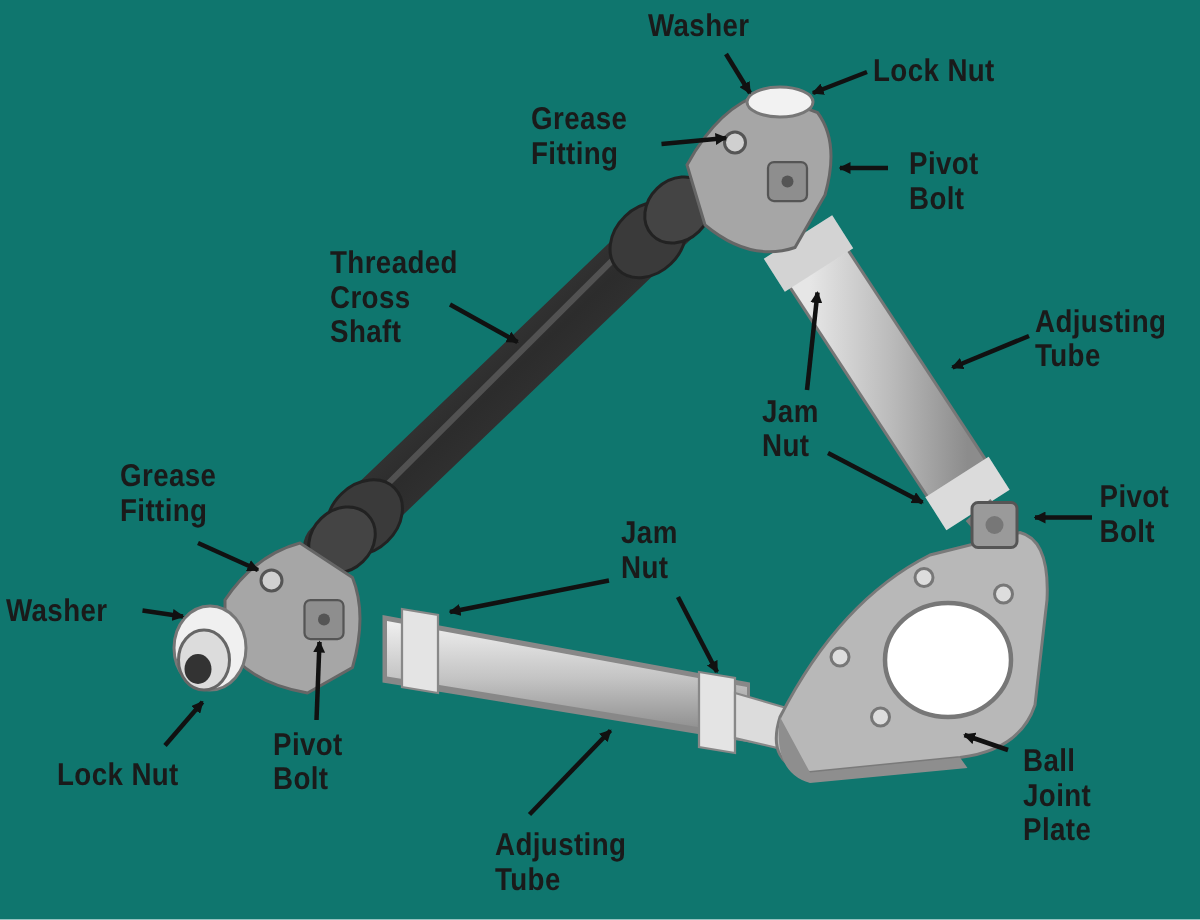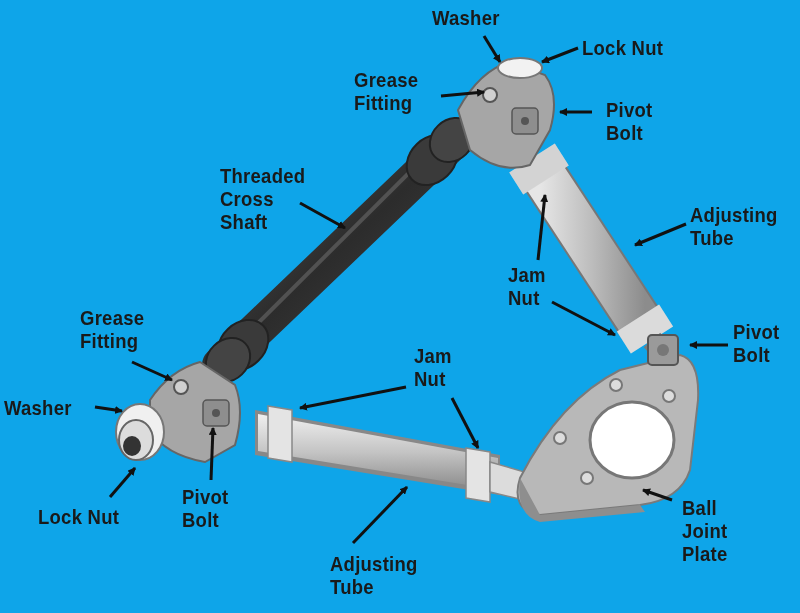--- a/index.html
+++ b/index.html
@@ -1,16 +1,16 @@
 <!DOCTYPE html>
 <html><head>
 <meta charset="utf-8">
 <style>
   html, body { margin: 0; padding: 0; background: #ffffff; }
-  #stage { position: relative; width: 800px; height: 613px; overflow: hidden; background: #0ea5e9; }
+  #stage { position: relative; width: 800px; height: 613px; overflow: hidden; background: #0f766e; }
   svg.art { position: absolute; left: 0; top: 0; }
   .lbl {
     position: absolute;
     font-family: "Liberation Sans", sans-serif;
     font-weight: bold;
     font-size: 21px;
     line-height: 23px;
     color: #1a1a1a;
     letter-spacing: 0.3px;
     white-space: nowrap;

